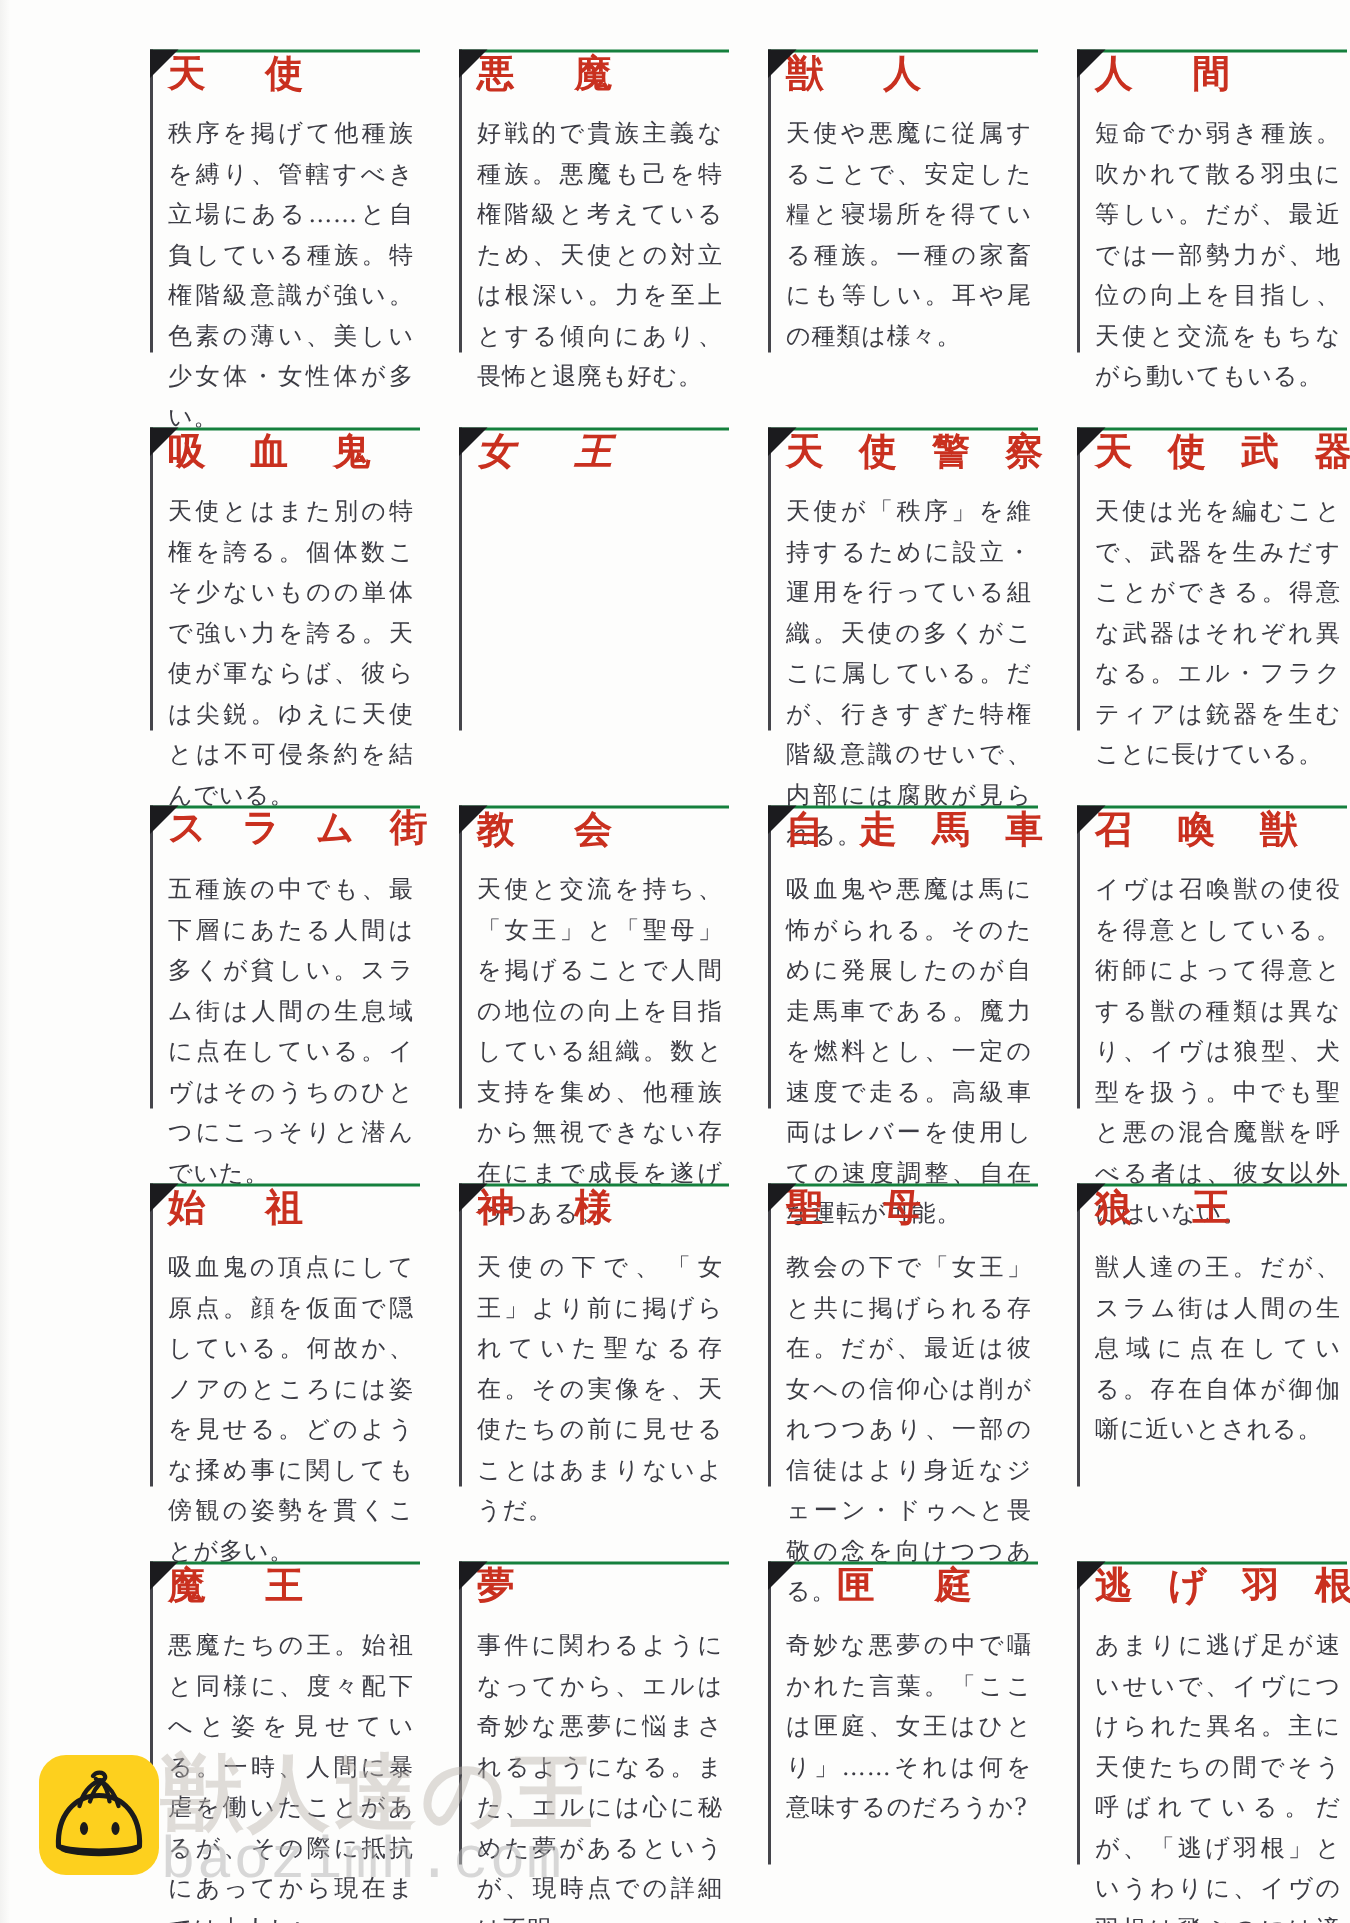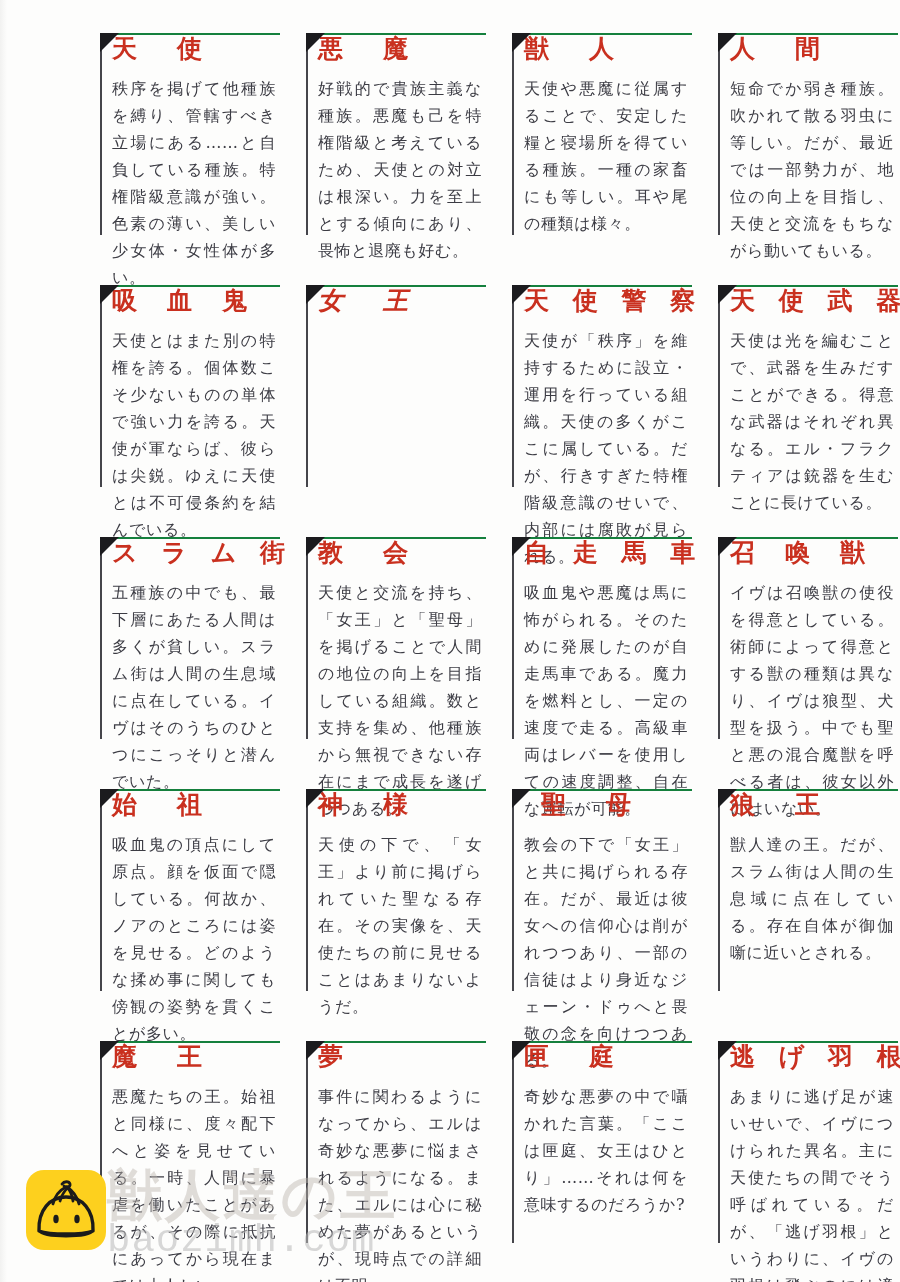--- a/index.html
+++ b/index.html
@@ -202,21 +202,21 @@
     </article>
 
     <article class="card">
       <span class="corner"></span>
       <h2 class="card-title" style="letter-spacing: 1.6em;">神様</h2>
       <p class="card-body">天使の下で、「女王」より前に掲げられていた聖なる存在。その実像を、天使たちの前に見せることはあまりないようだ。</p>
     </article>
 
     <article class="card">
       <span class="corner"></span>
-      <h2 class="card-title" style="letter-spacing: 1.6em; text-align: center;">聖母</h2>
+      <h2 class="card-title" style="letter-spacing: 1.6em;">聖母</h2>
       <p class="card-body">教会の下で「女王」と共に掲げられる存在。だが、最近は彼女への信仰心は削がれつつあり、一部の信徒はより身近なジェーン・ドゥへと畏敬の念を向けつつある。</p>
     </article>
 
     <article class="card">
       <span class="corner"></span>
       <h2 class="card-title" style="letter-spacing: 1.6em;">狼王</h2>
       <p class="card-body">獣人達の王。だが、スラム街は人間の生息域に点在している。存在自体が御伽噺に近いとされる。</p>
     </article>
 
     <article class="card">
@@ -226,21 +226,21 @@
     </article>
 
     <article class="card">
       <span class="corner"></span>
       <h2 class="card-title" style="letter-spacing: 0px;">夢</h2>
       <p class="card-body">事件に関わるようになってから、エルは奇妙な悪夢に悩まされるようになる。また、エルには心に秘めた夢があるというが、現時点での詳細は不明。</p>
     </article>
 
     <article class="card">
       <span class="corner"></span>
-      <h2 class="card-title" style="letter-spacing: 1.6em;">匣庭</h2>
+      <h2 class="card-title" style="letter-spacing: 1.6em; text-align: right;">匣庭</h2>
       <p class="card-body">奇妙な悪夢の中で囁かれた言葉。「ここは匣庭、女王はひとり」……それは何を意味するのだろうか?</p>
     </article>
 
     <article class="card">
       <span class="corner"></span>
       <h2 class="card-title" style="letter-spacing: 0.95em;">逃げ羽根</h2>
       <p class="card-body">あまりに逃げ足が速いせいで、イヴにつけられた異名。主に天使たちの間でそう呼ばれている。だが、「逃げ羽根」というわりに、イヴの羽根は飛ぶのには適していない。</p>
     </article>
 
   </div>

